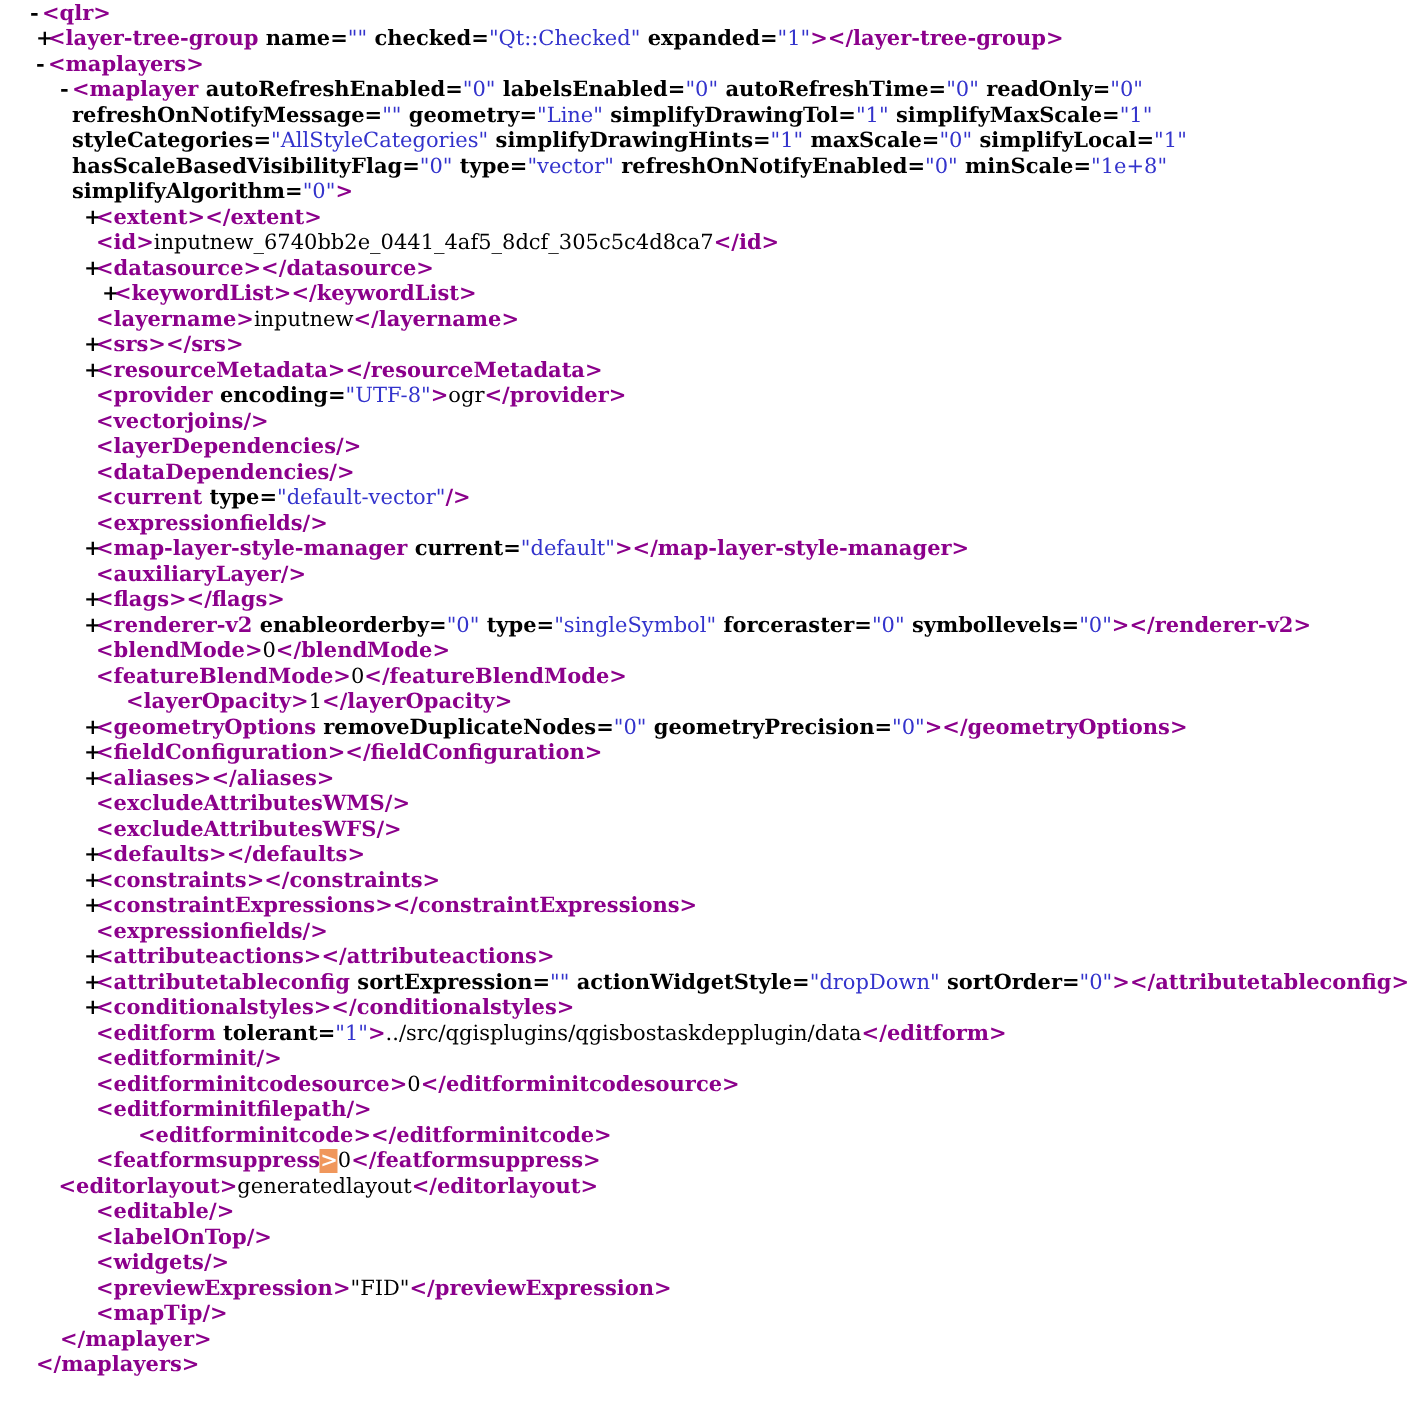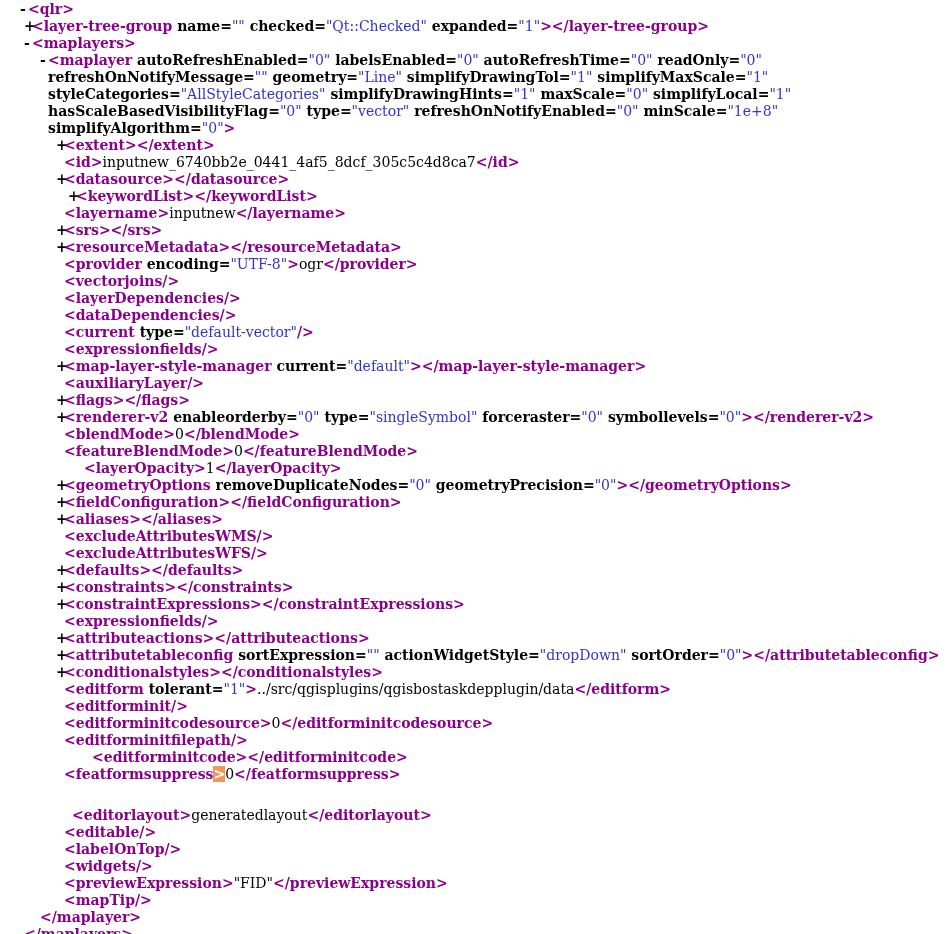--- a/index.html
+++ b/index.html
@@ -78,21 +78,21 @@
     <div class="line" style="padding-left: 64px;"><span class="marker"></span><span><span class="tag">&lt;</span><span class="tag">expressionfields</span><span class="tag">/&gt;</span></span></div>
     <div class="line" style="padding-left: 64px;"><span class="marker">+</span><span><span class="tag">&lt;</span><span class="tag">attributeactions</span><span class="tag">&gt;</span></span><span><span class="tag">&lt;/</span><span class="tag">attributeactions</span><span class="tag">&gt;</span></span></div>
     <div class="line" style="padding-left: 64px;"><span class="marker">+</span><span><span class="tag">&lt;</span><span class="tag">attributetableconfig</span> <span class="an">sortExpression</span><span class="eq">=</span><span class="av">""</span> <span class="an">actionWidgetStyle</span><span class="eq">=</span><span class="av">"dropDown"</span> <span class="an">sortOrder</span><span class="eq">=</span><span class="av">"0"</span><span class="tag">&gt;</span></span><span><span class="tag">&lt;/</span><span class="tag">attributetableconfig</span><span class="tag">&gt;</span></span></div>
     <div class="line" style="padding-left: 64px;"><span class="marker">+</span><span><span class="tag">&lt;</span><span class="tag">conditionalstyles</span><span class="tag">&gt;</span></span><span><span class="tag">&lt;/</span><span class="tag">conditionalstyles</span><span class="tag">&gt;</span></span></div>
     <div class="line" style="padding-left: 64px;"><span class="marker"></span><span><span class="tag">&lt;</span><span class="tag">editform</span> <span class="an">tolerant</span><span class="eq">=</span><span class="av">"1"</span><span class="tag">&gt;</span></span><span class="txt">../src/qgisplugins/qgisbostaskdepplugin/data</span><span><span class="tag">&lt;/</span><span class="tag">editform</span><span class="tag">&gt;</span></span></div>
     <div class="line" style="padding-left: 64px;"><span class="marker"></span><span><span class="tag">&lt;</span><span class="tag">editforminit</span><span class="tag">/&gt;</span></span></div>
     <div class="line" style="padding-left: 64px;"><span class="marker"></span><span><span class="tag">&lt;</span><span class="tag">editforminitcodesource</span><span class="tag">&gt;</span></span><span class="txt">0</span><span><span class="tag">&lt;/</span><span class="tag">editforminitcodesource</span><span class="tag">&gt;</span></span></div>
     <div class="line" style="padding-left: 64px;"><span class="marker"></span><span><span class="tag">&lt;</span><span class="tag">editforminitfilepath</span><span class="tag">/&gt;</span></span></div>
     <div class="line" style="padding-left: 92px;"><span class="marker"></span><span><span class="tag">&lt;</span><span class="tag">editforminitcode</span><span class="tag">&gt;</span></span><span><span class="tag">&lt;/</span><span class="tag">editforminitcode</span><span class="tag">&gt;</span></span></div>
     <div class="line" style="padding-left: 64px;"><span class="marker"></span><span><span class="tag">&lt;</span><span class="tag">featformsuppress</span><span class="tag hl">&gt;</span></span><span class="txt">0</span><span><span class="tag">&lt;/</span><span class="tag">featformsuppress</span><span class="tag">&gt;</span></span></div>
-    <div class="line" style="padding-left: 72px; margin-top: 24px;"><span class="marker"></span><span><span class="tag">&lt;</span><span class="tag">editorlayout</span><span class="tag">&gt;</span></span><span class="txt">generatedlayout</span><span><span class="tag">&lt;/</span><span class="tag">editorlayout</span><span class="tag">&gt;</span></span></div>
+    <div class="line" style="padding-left: 39px;"><span class="marker"></span><span><span class="tag">&lt;</span><span class="tag">editorlayout</span><span class="tag">&gt;</span></span><span class="txt">generatedlayout</span><span><span class="tag">&lt;/</span><span class="tag">editorlayout</span><span class="tag">&gt;</span></span></div>
     <div class="line" style="padding-left: 64px;"><span class="marker"></span><span><span class="tag">&lt;</span><span class="tag">editable</span><span class="tag">/&gt;</span></span></div>
     <div class="line" style="padding-left: 64px;"><span class="marker"></span><span><span class="tag">&lt;</span><span class="tag">labelOnTop</span><span class="tag">/&gt;</span></span></div>
     <div class="line" style="padding-left: 64px;"><span class="marker"></span><span><span class="tag">&lt;</span><span class="tag">widgets</span><span class="tag">/&gt;</span></span></div>
     <div class="line" style="padding-left: 64px;"><span class="marker"></span><span><span class="tag">&lt;</span><span class="tag">previewExpression</span><span class="tag">&gt;</span></span><span class="txt">"FID"</span><span><span class="tag">&lt;/</span><span class="tag">previewExpression</span><span class="tag">&gt;</span></span></div>
     <div class="line" style="padding-left: 64px;"><span class="marker"></span><span><span class="tag">&lt;</span><span class="tag">mapTip</span><span class="tag">/&gt;</span></span></div>
     <div class="line closeline" style="padding-left: 40px;"><span><span class="tag">&lt;/</span><span class="tag">maplayer</span><span class="tag">&gt;</span></span></div>
     <div class="line closeline" style="padding-left: 24px;"><span><span class="tag">&lt;/</span><span class="tag">maplayers</span><span class="tag">&gt;</span></span></div>
   </div>
 
 </body></html>

